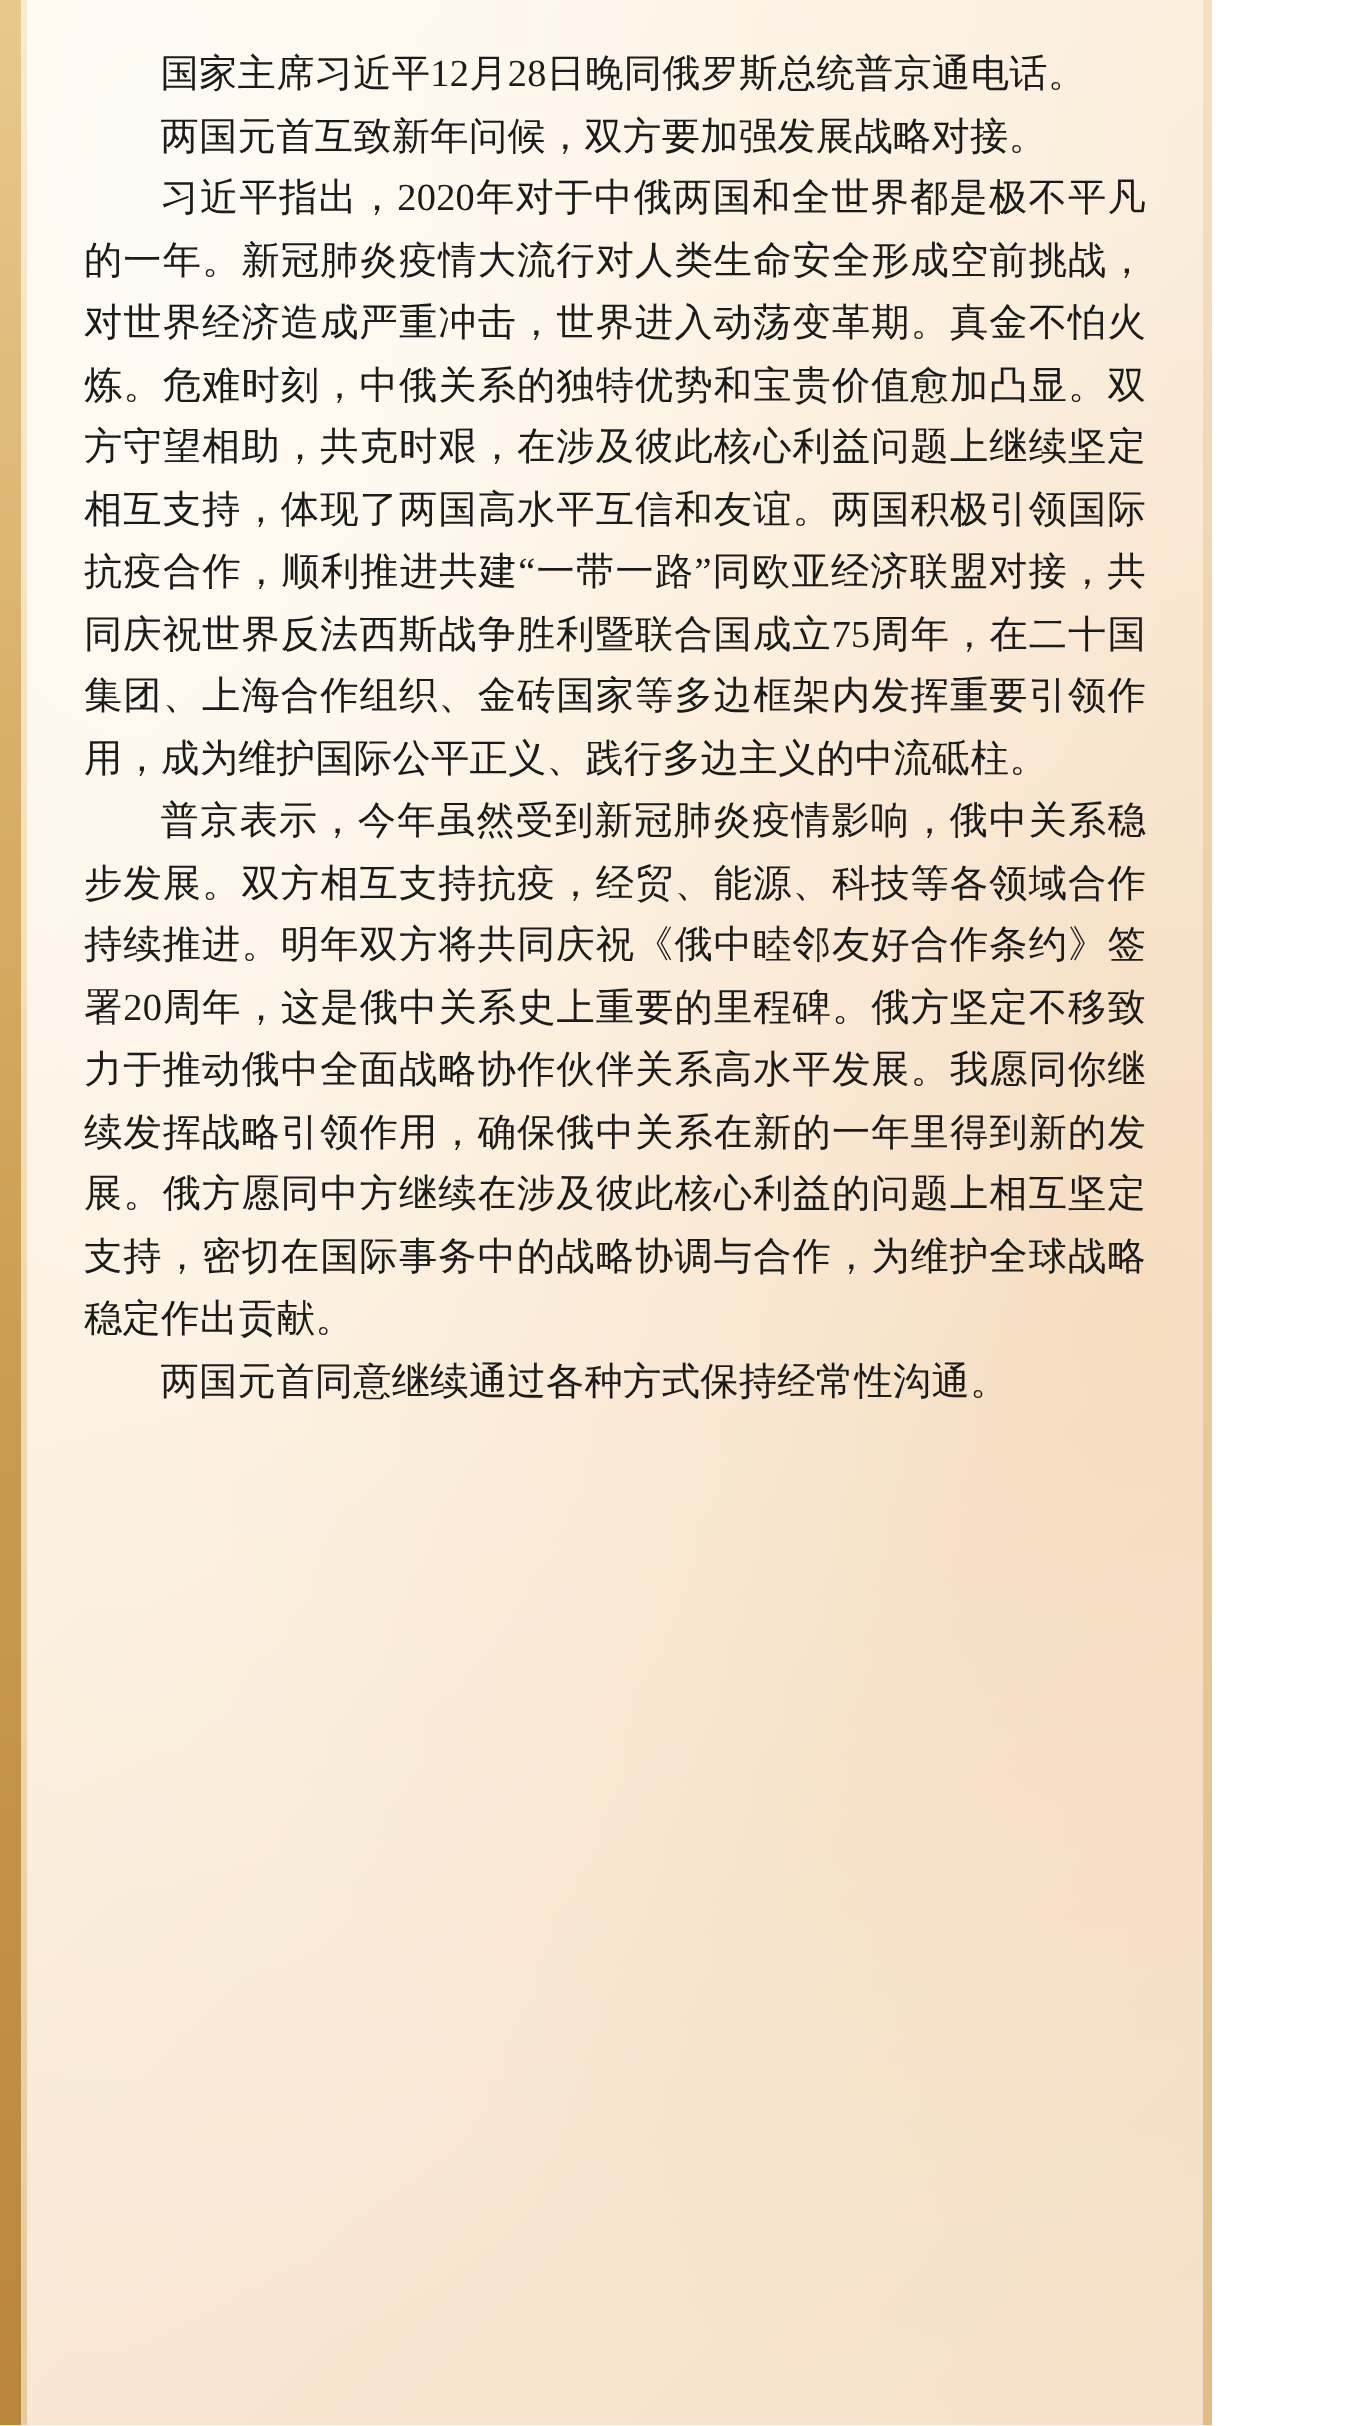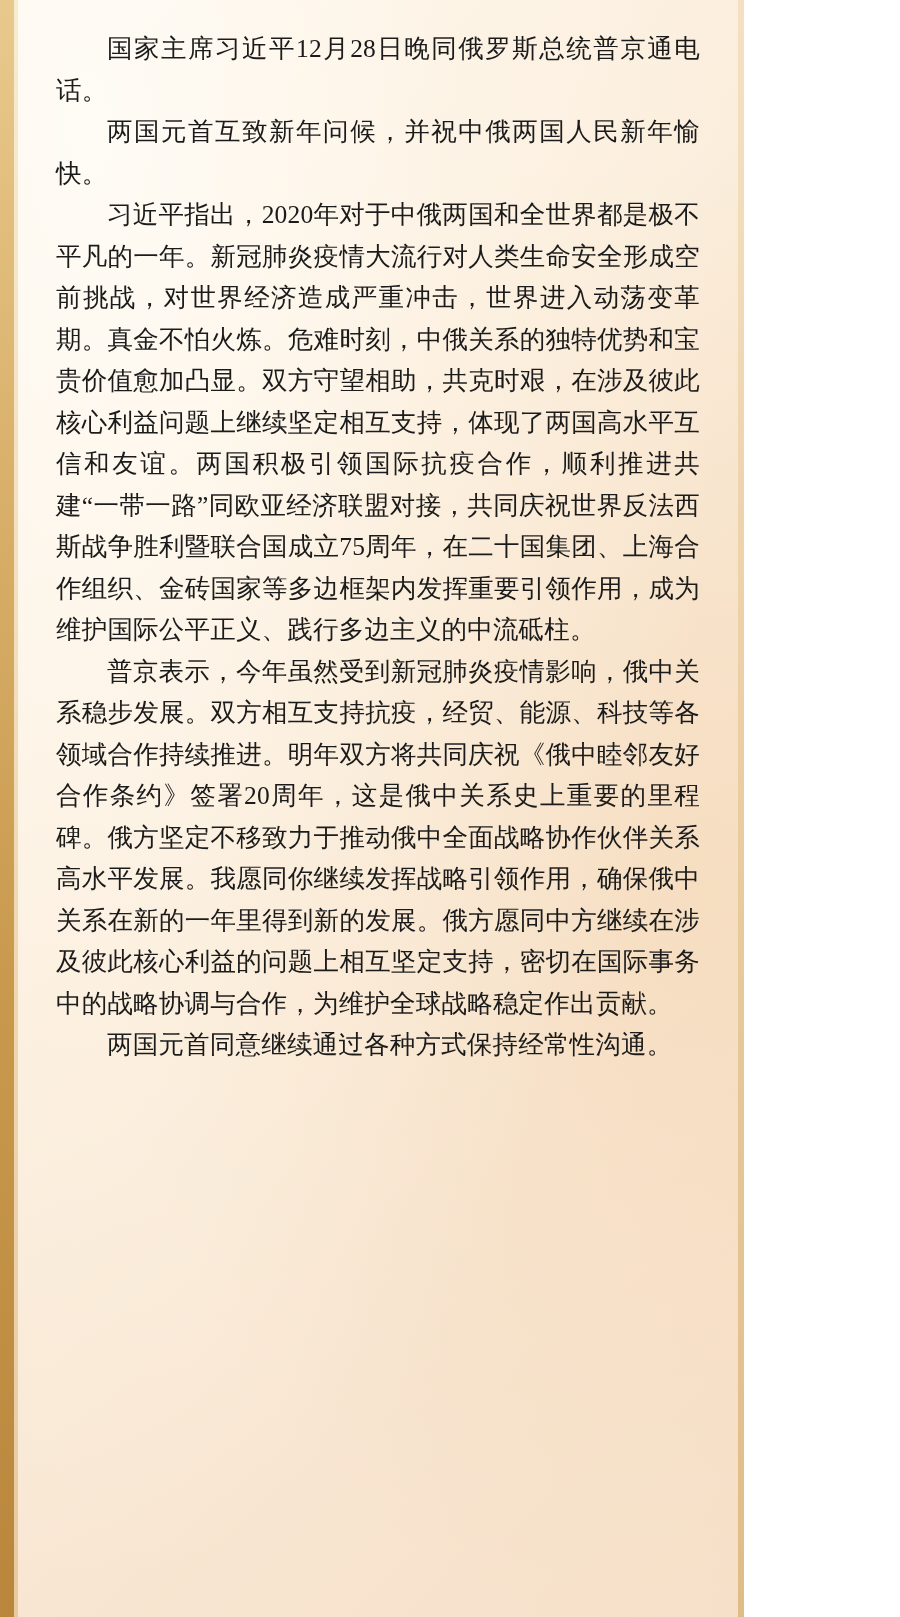--- a/index.html
+++ b/index.html
@@ -5,21 +5,21 @@
   html, body {
     margin: 0;
     padding: 0;
     background: #ffffff;
   }
   body {
     font-family: "Liberation Serif", "DejaVu Serif", serif;
   }
   .poster {
     position: relative;
-    width: 744px;
+    width: 808px;
     height: 1617px;
     overflow: hidden;
     background: linear-gradient(135deg, #fdf4e8 0%, #fbeedd 35%, #f8e6d2 70%, #f6e0c9 100%);
   }
   
   .bg-glow {
     position: absolute;
     inset: 0;
     background:
       radial-gradient(ellipse at 12% 8%, rgba(255,252,246,0.95) 0%, rgba(255,248,236,0.4) 40%, rgba(255,255,255,0) 70%),
@@ -175,19 +175,19 @@
 <body>
 
 <div class="poster">
   <div class="bg-glow"></div>
   <div class="left-rail"></div>
   <div class="left-rail-inner"></div>
   <div class="right-rail"></div>
 
   <div class="article">
     <p>国家主席习近平12月28日晚同俄罗斯总统普京通电话。</p>
-    <p>两国元首互致新年问候，并祝中俄两国人民新年愉快。</p>
+    <p>两国元首互致新年问候，双方要加强发展战略对接。</p>
     <p>习近平指出，2020年对于中俄两国和全世界都是极不平凡的一年。新冠肺炎疫情大流行对人类生命安全形成空前挑战，对世界经济造成严重冲击，世界进入动荡变革期。真金不怕火炼。危难时刻，中俄关系的独特优势和宝贵价值愈加凸显。双方守望相助，共克时艰，在涉及彼此核心利益问题上继续坚定相互支持，体现了两国高水平互信和友谊。两国积极引领国际抗疫合作，顺利推进共建“一带一路”同欧亚经济联盟对接，共同庆祝世界反法西斯战争胜利暨联合国成立75周年，在二十国集团、上海合作组织、金砖国家等多边框架内发挥重要引领作用，成为维护国际公平正义、践行多边主义的中流砥柱。</p>
     <p>普京表示，今年虽然受到新冠肺炎疫情影响，俄中关系稳步发展。双方相互支持抗疫，经贸、能源、科技等各领域合作持续推进。明年双方将共同庆祝《俄中睦邻友好合作条约》签署20周年，这是俄中关系史上重要的里程碑。俄方坚定不移致力于推动俄中全面战略协作伙伴关系高水平发展。我愿同你继续发挥战略引领作用，确保俄中关系在新的一年里得到新的发展。俄方愿同中方继续在涉及彼此核心利益的问题上相互坚定支持，密切在国际事务中的战略协调与合作，为维护全球战略稳定作出贡献。</p>
     <p>两国元首同意继续通过各种方式保持经常性沟通。</p>
   </div>
 
 </div>
 
 </body></html>

